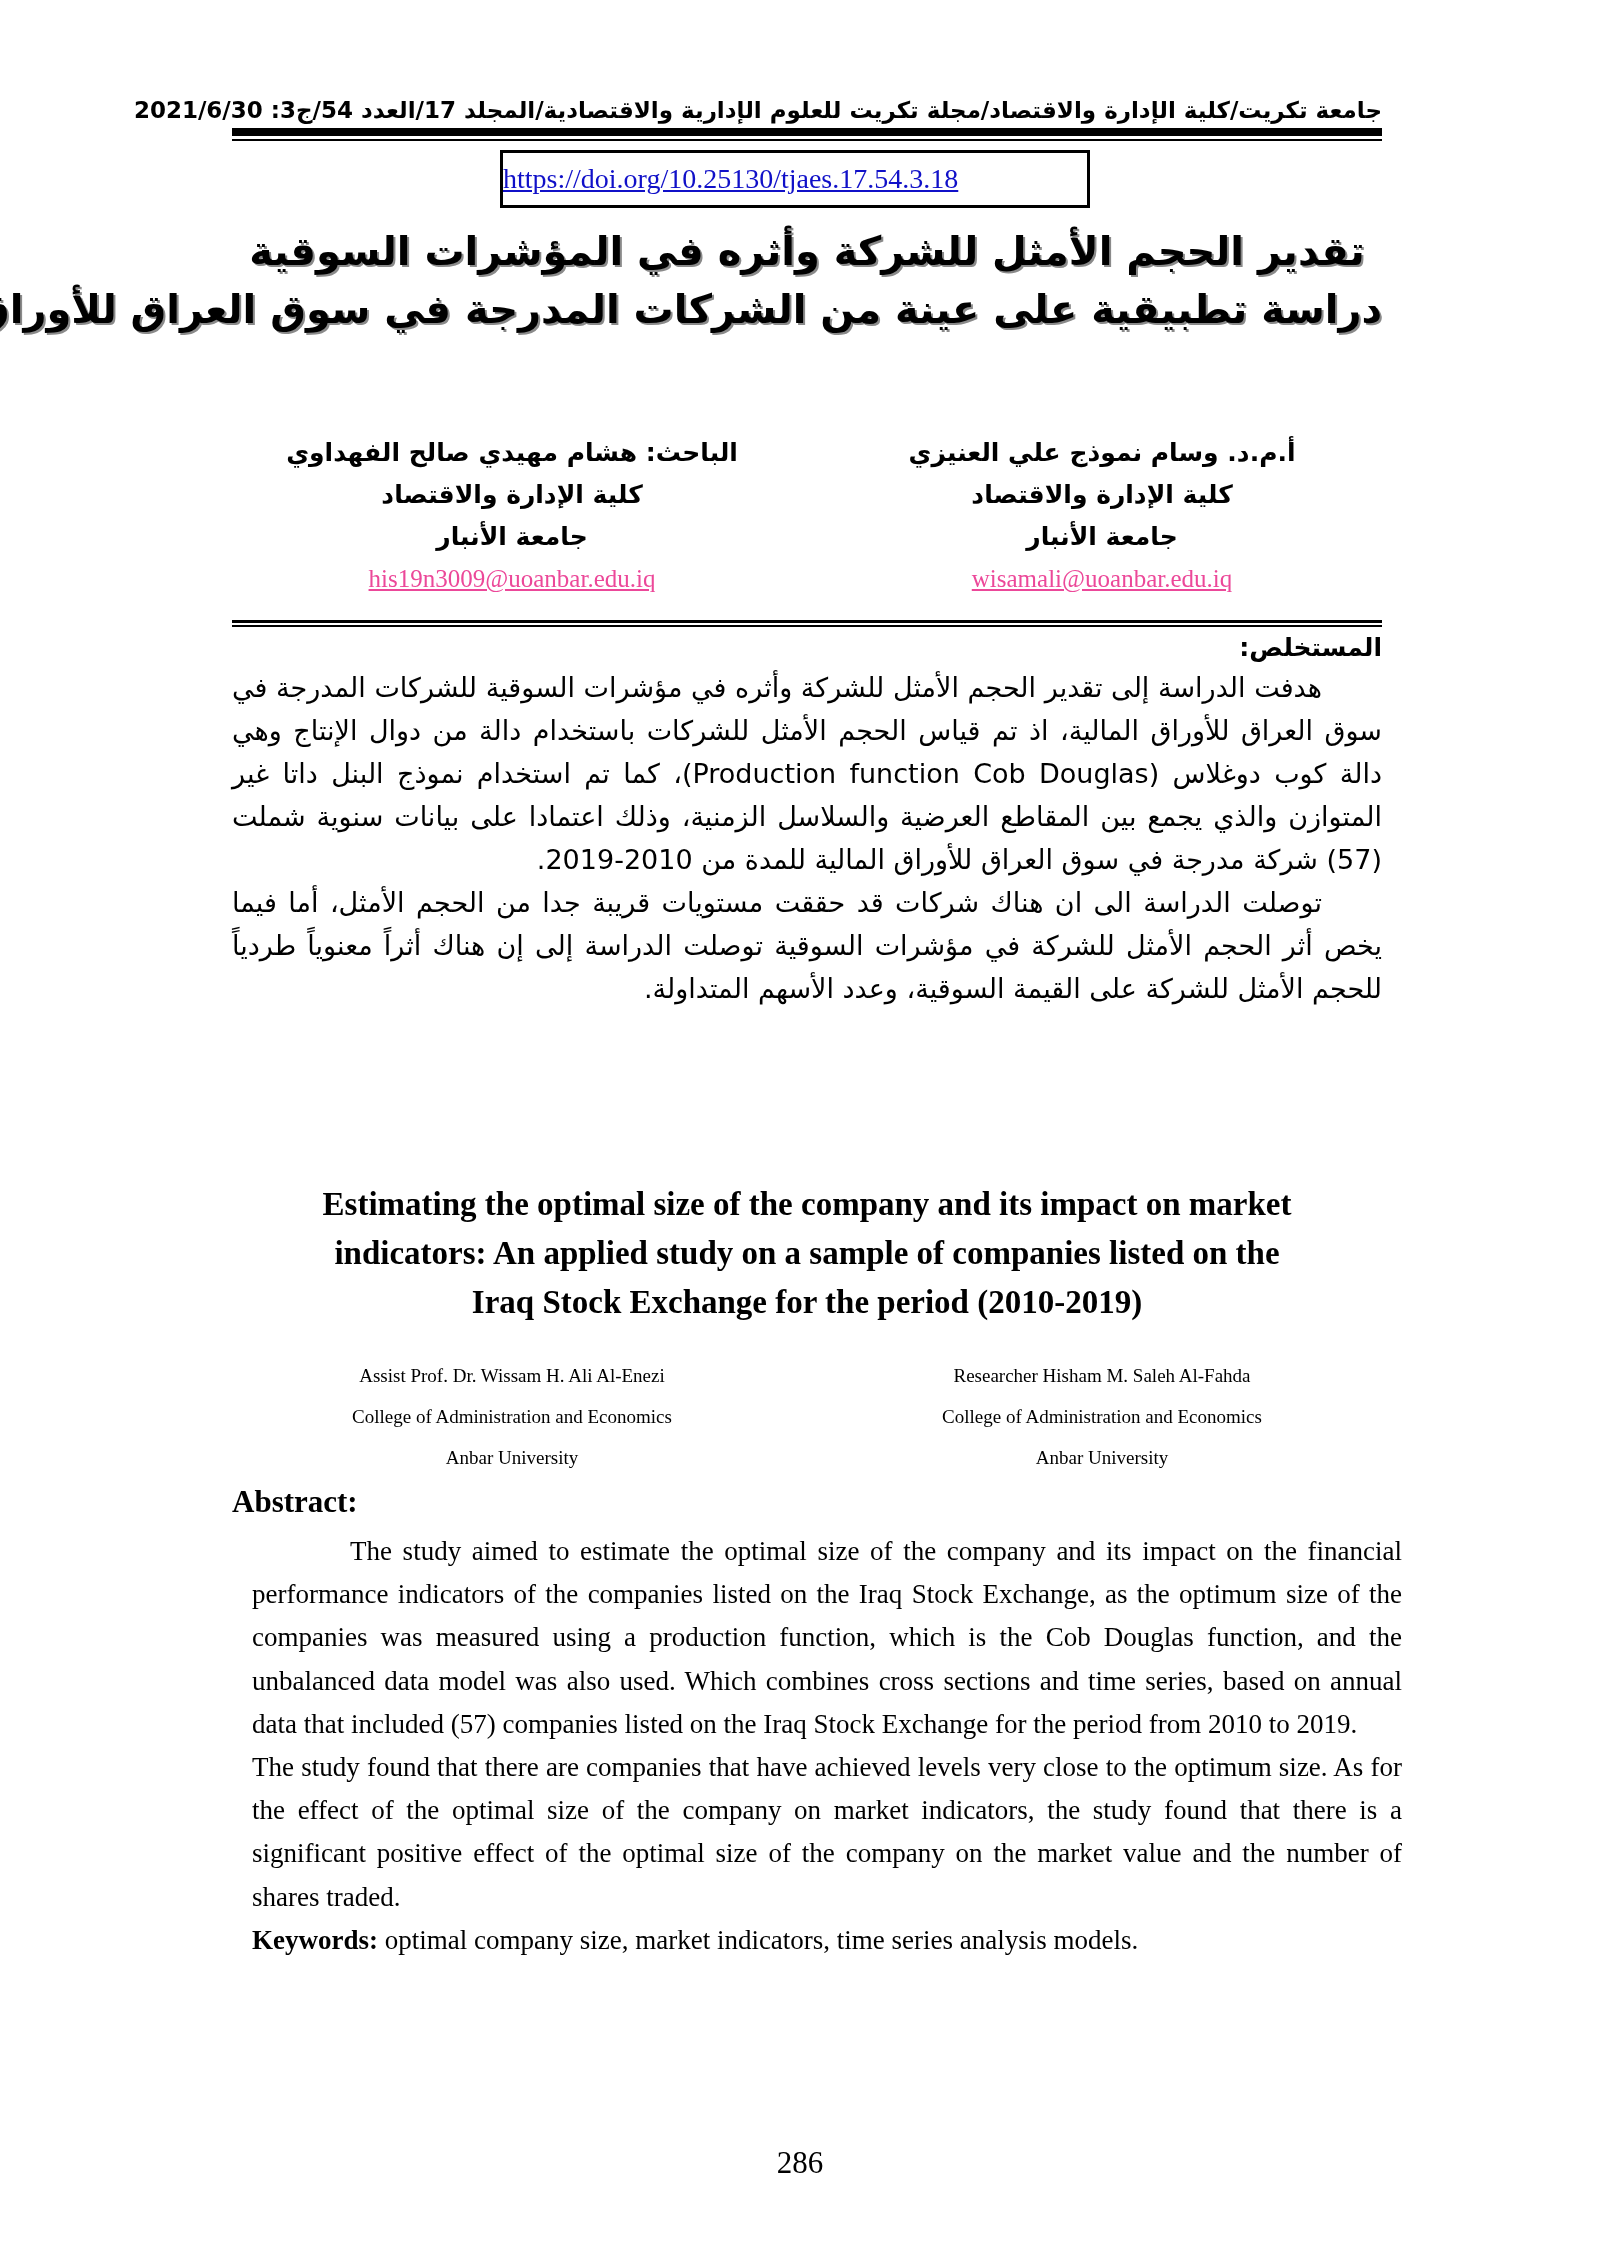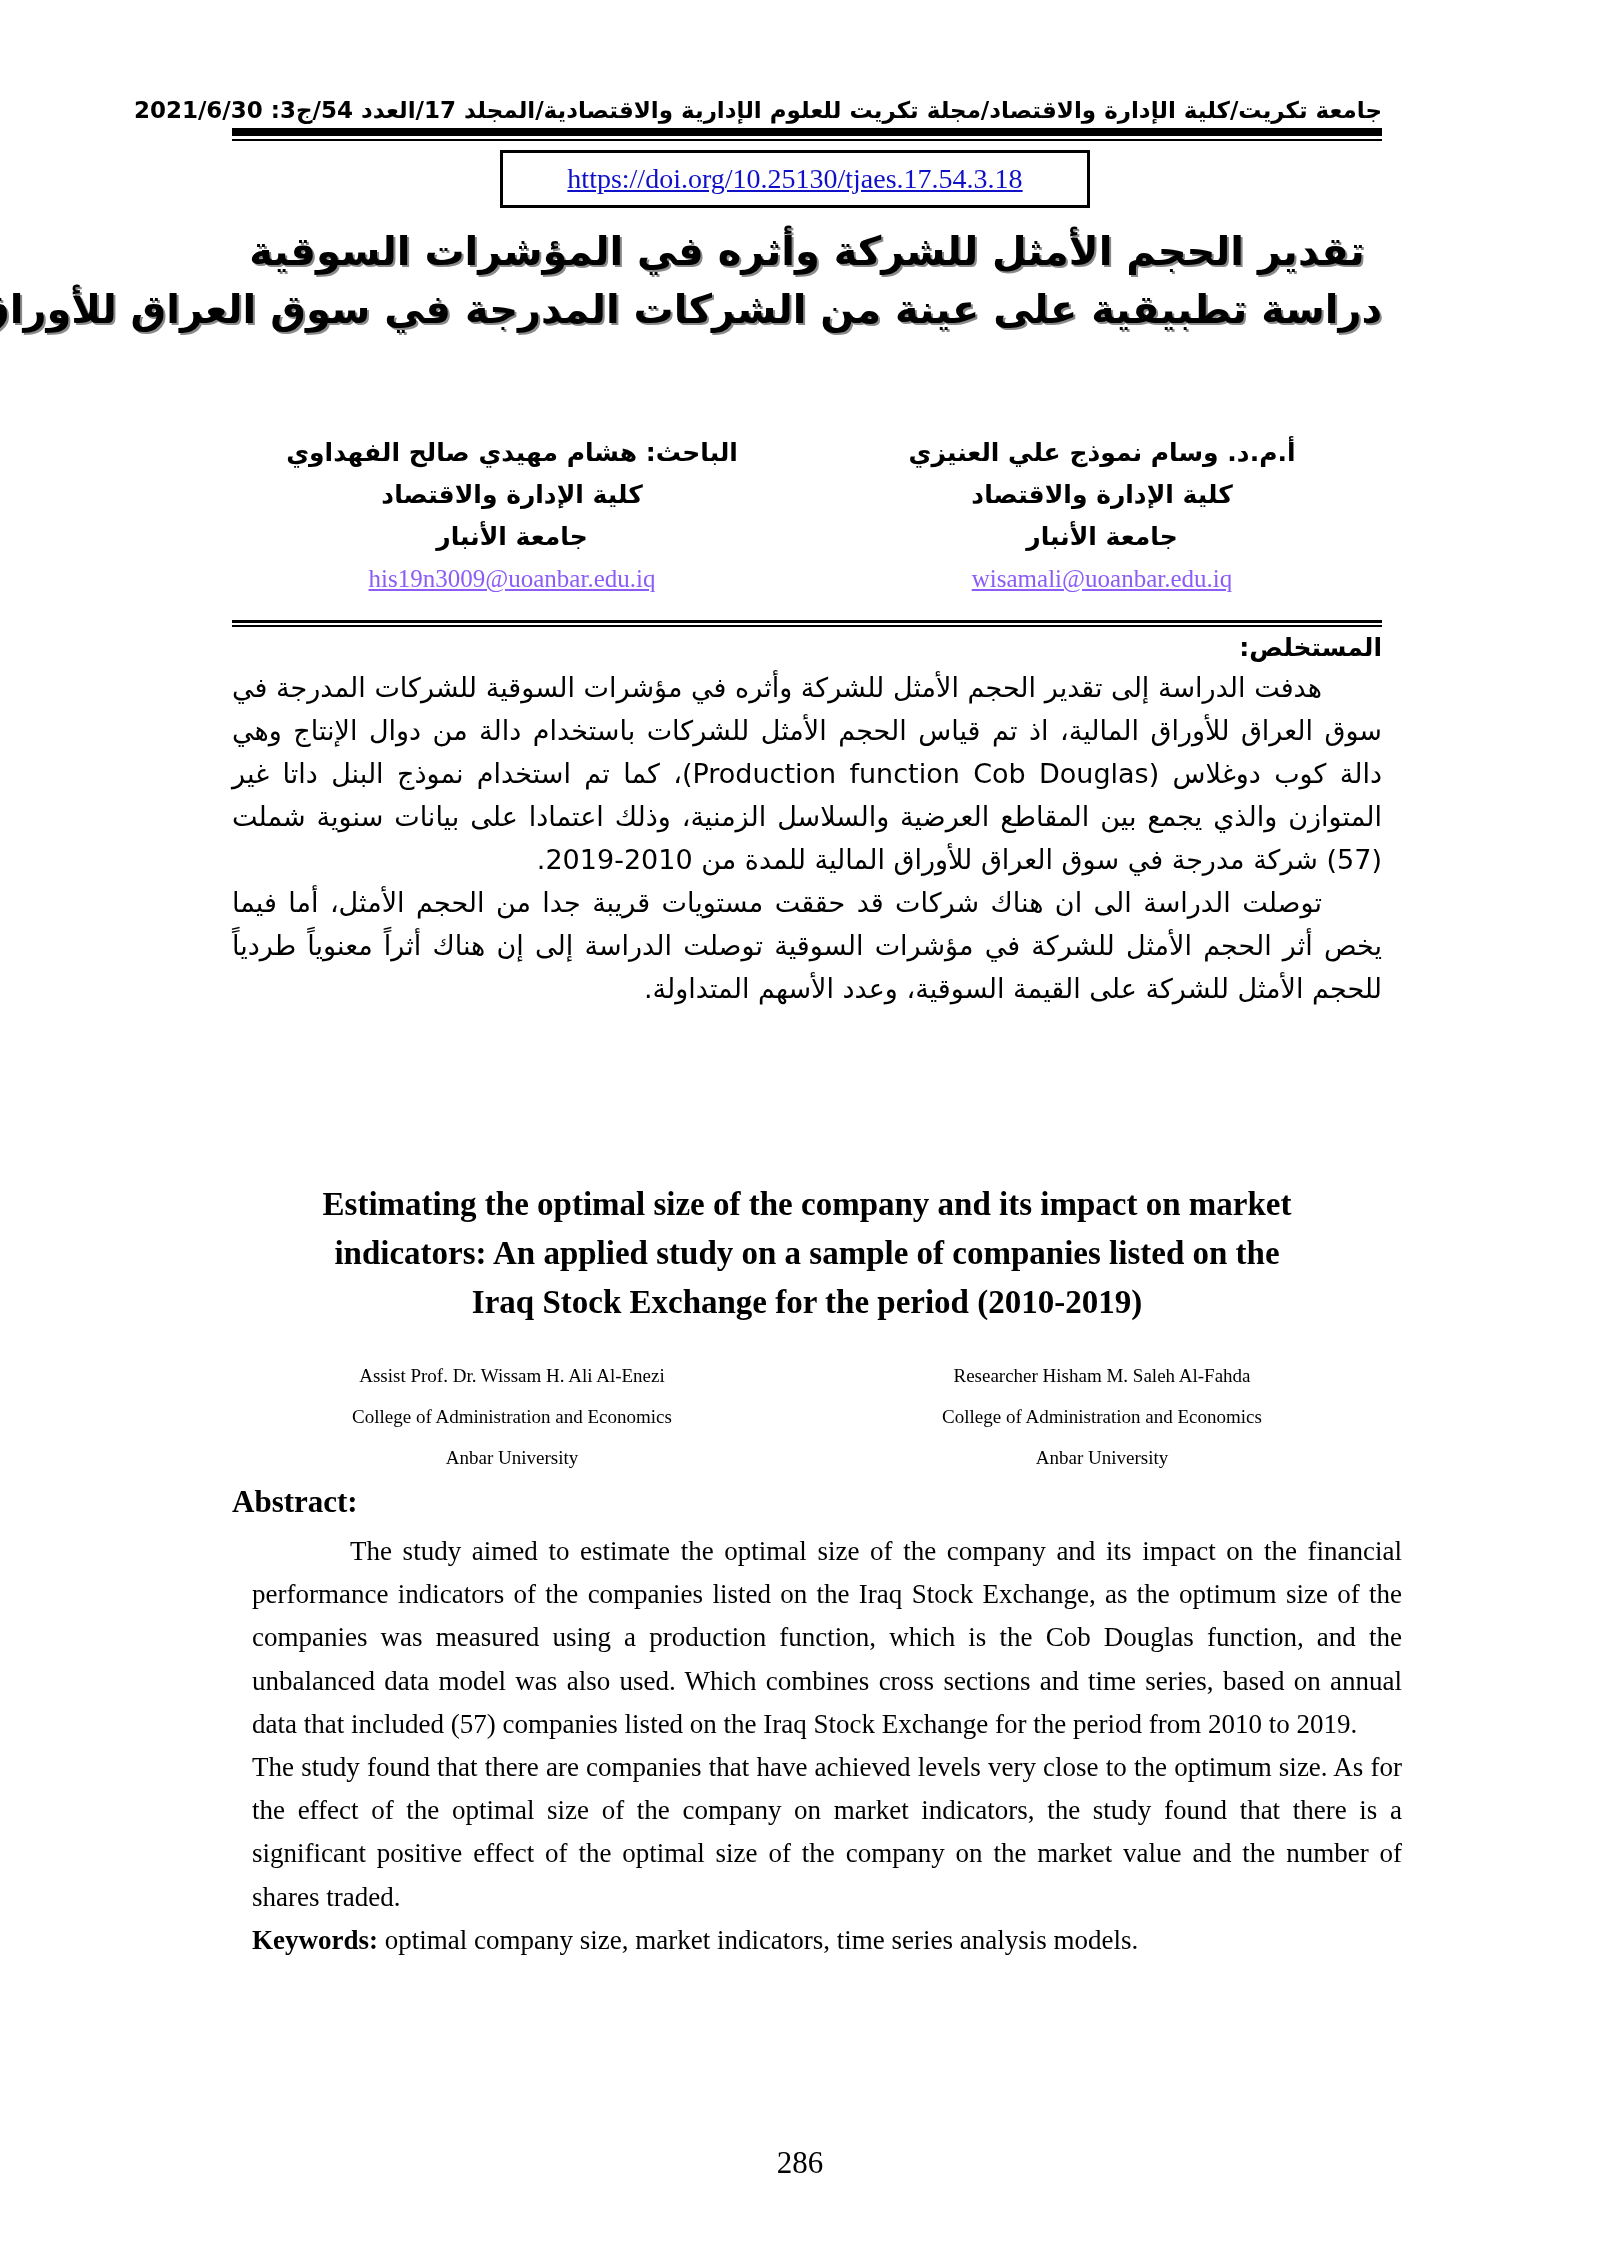--- a/index.html
+++ b/index.html
@@ -11,21 +11,21 @@
     text-align: right; direction: rtl;
     font-family: "DejaVu Sans", sans-serif; font-weight: bold; font-size: 23px; line-height: 30px;
     white-space: nowrap; letter-spacing: -0.5px;
   }
   .header-rule-thick { position: absolute; left: 232px; width: 1150px; top: 128px; height: 8px; background: #000; }
   .header-rule-thin { position: absolute; left: 232px; width: 1150px; top: 139px; height: 2px; background: #000; }
 
   .doi-box {
     position: absolute; left: 500px; top: 150px; width: 590px; height: 58px;
     border: 3px solid #000; box-sizing: border-box;
-    display: flex; align-items: center; justify-content: center;
+    display: flex; align-items: center; 
   }
   .doi-link {
     font-family: "Liberation Serif", serif; font-size: 28px; color: #1010c8;
     text-decoration: underline; white-space: nowrap;
   }
 
   .ar-title {
     position: absolute; left: 232px; width: 1150px; top: 222px;
     text-align: center; direction: rtl;
     font-family: "DejaVu Sans", sans-serif; font-weight: bold; font-size: 40px; line-height: 58px;
@@ -34,21 +34,21 @@
   .ar-title div { white-space: nowrap; }
 
   .ar-authors { position: absolute; left: 232px; width: 1150px; top: 432px; height: 185px; direction: rtl; }
   .ar-author {
     position: absolute; top: 0; width: 560px; text-align: center;
     font-family: "DejaVu Sans", sans-serif; font-weight: bold; font-size: 25px; line-height: 42px;
   }
   .ar-author.a1 { right: 0; }
   .ar-author.a2 { left: 0; }
   .ar-author .email {
-    font-family: "Liberation Serif", serif; font-weight: normal; font-size: 25px; color: #8b5cf6;
+    font-family: "Liberation Serif", serif; font-weight: normal; font-size: 25px; color: #ec4899;
     text-decoration: underline; direction: ltr; display: inline-block;
   }
   .author-rule-thick { position: absolute; left: 232px; width: 1150px; top: 620px; height: 3px; background: #000; }
   .author-rule-thin { position: absolute; left: 232px; width: 1150px; top: 625px; height: 2px; background: #000; }
 
   .ar-abstract {
     position: absolute; left: 232px; width: 1150px; top: 630px; direction: rtl; text-align: justify;
     font-family: "DejaVu Sans", sans-serif; font-size: 27px; line-height: 43px;
   }
   .ar-abstract .heading { font-weight: bold; font-size: 25px; line-height: 36px; text-align: right; }

